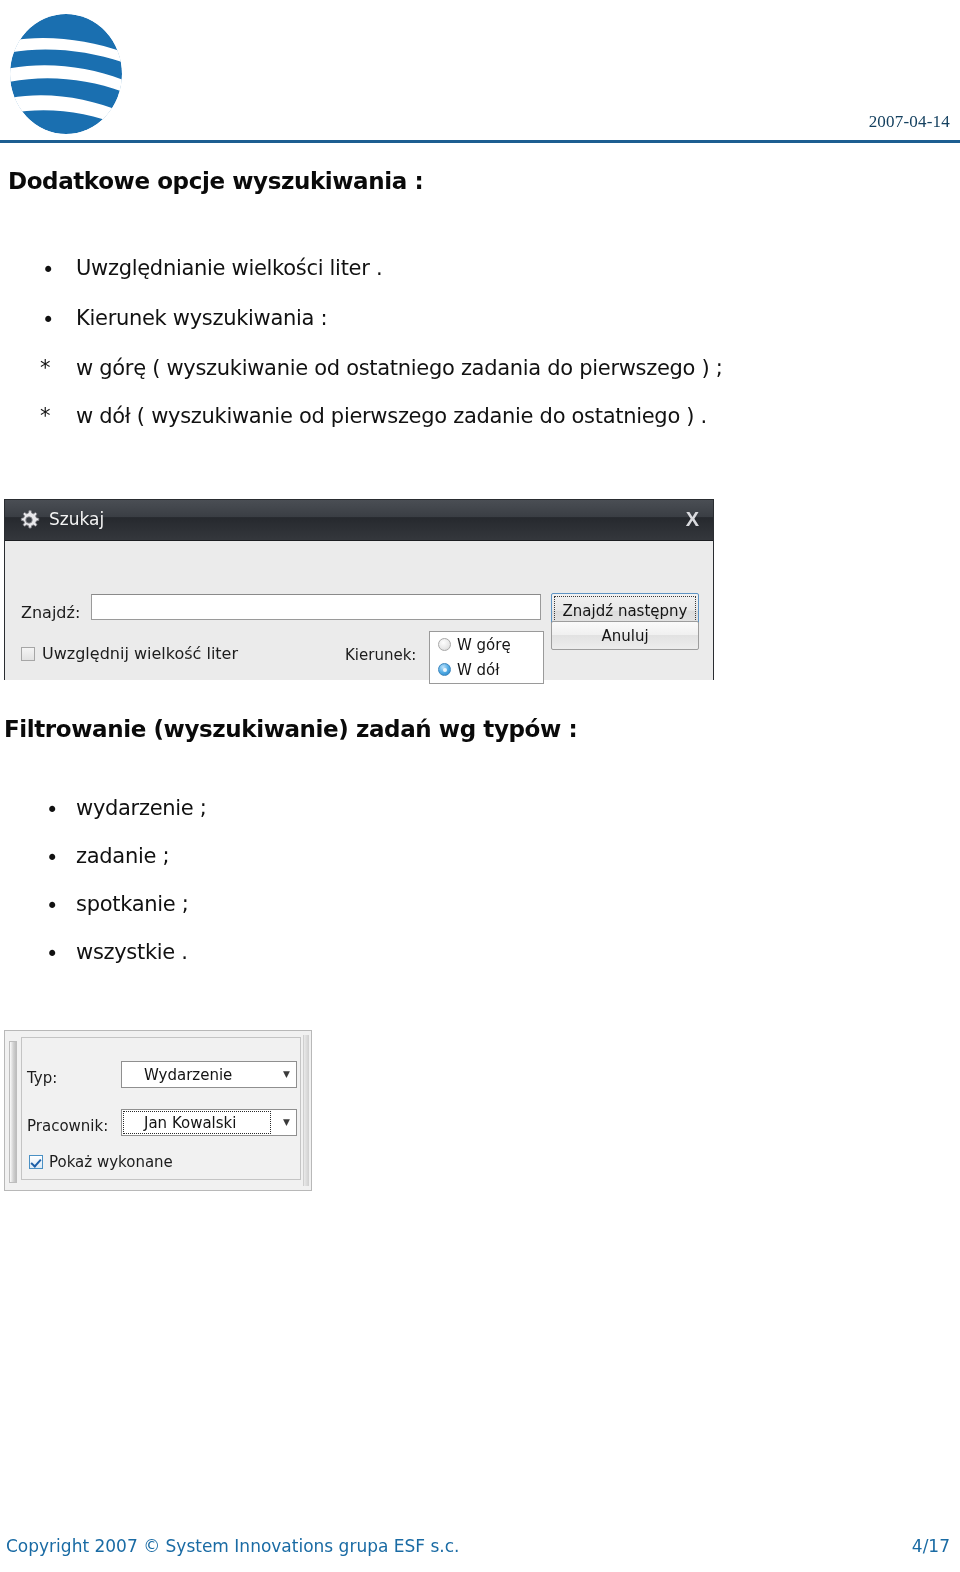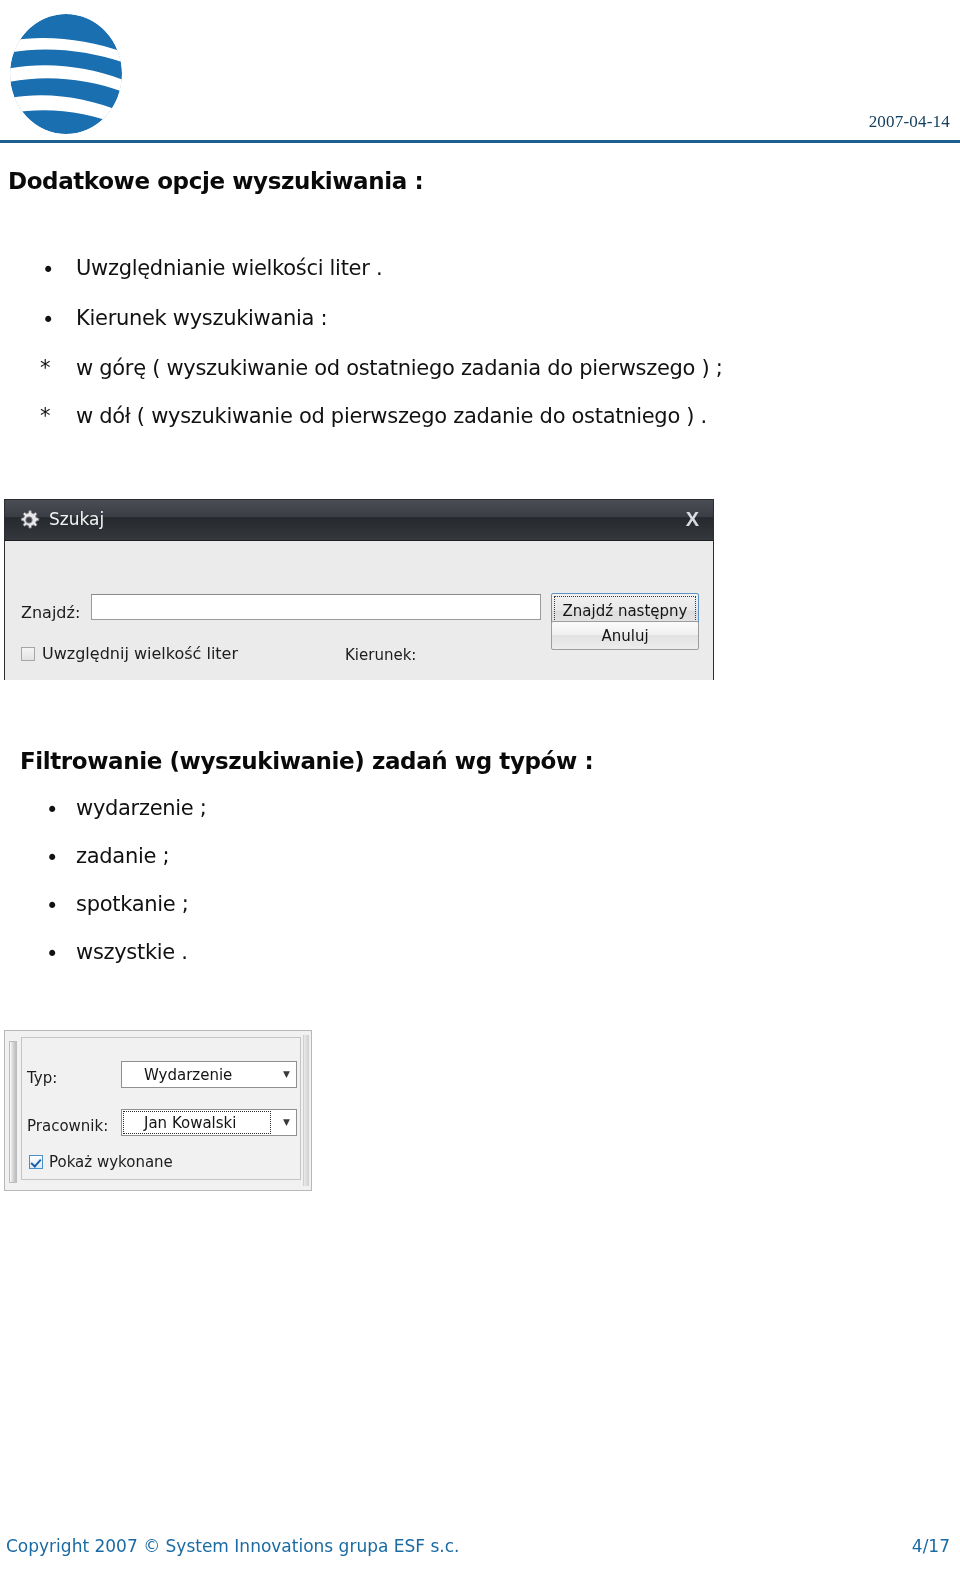--- a/index.html
+++ b/index.html
@@ -105,21 +105,21 @@
   #title-1 { left: 8px;  top: 168px; }
   #b1-dot  { left: 42px; top: 258px; }
   #b1-txt  { left: 76px; top: 256px; }
   #b2-dot  { left: 42px; top: 308px; }
   #b2-txt  { left: 76px; top: 306px; }
   #s1-mark { left: 40px; top: 356px; }
   #s1-txt  { left: 76px; top: 356px; }
   #s2-mark { left: 40px; top: 404px; }
   #s2-txt  { left: 76px; top: 404px; }
 
-  #title-2 { left: 4px;  top: 748px; margin-left: 16px; }
+  #title-2 { left: 4px;  top: 716px; }
   #b3-dot  { left: 46px; top: 798px; }
   #b3-txt  { left: 76px; top: 796px; }
   #b4-dot  { left: 46px; top: 846px; }
   #b4-txt  { left: 76px; top: 844px; }
   #b5-dot  { left: 46px; top: 894px; }
   #b5-txt  { left: 76px; top: 892px; }
   #b6-dot  { left: 46px; top: 942px; }
   #b6-txt  { left: 76px; top: 940px; }
 
   
@@ -479,20 +479,30 @@
     <div id="lbl-znajdz">Znajdź:</div>
     <input id="inp-znajdz" type="text" value="" style="">
 
     <div id="chk-case-wrap">
       <span class="vista-check"></span>
       <span id="lbl-case">Uwzględnij wielkość liter</span>
     </div>
 
     <div id="lbl-kierunek">Kierunek:</div>
 
+    <div id="radio-group">
+      <div class="radio-row">
+        <span class="vista-radio"></span>
+        <span class="radio-label">W górę</span>
+      </div>
+      <div class="radio-row">
+        <span class="vista-radio sel"></span>
+        <span class="radio-label">W dół</span>
+      </div>
+    </div>
 
     <div class="vista-btn" id="btn-find-next">
       <span class="focus-ring"></span>
       <span>Znajdź następny</span>
     </div>
 
     <div class="vista-btn" id="btn-cancel">
       <span>Anuluj</span>
     </div>
 

